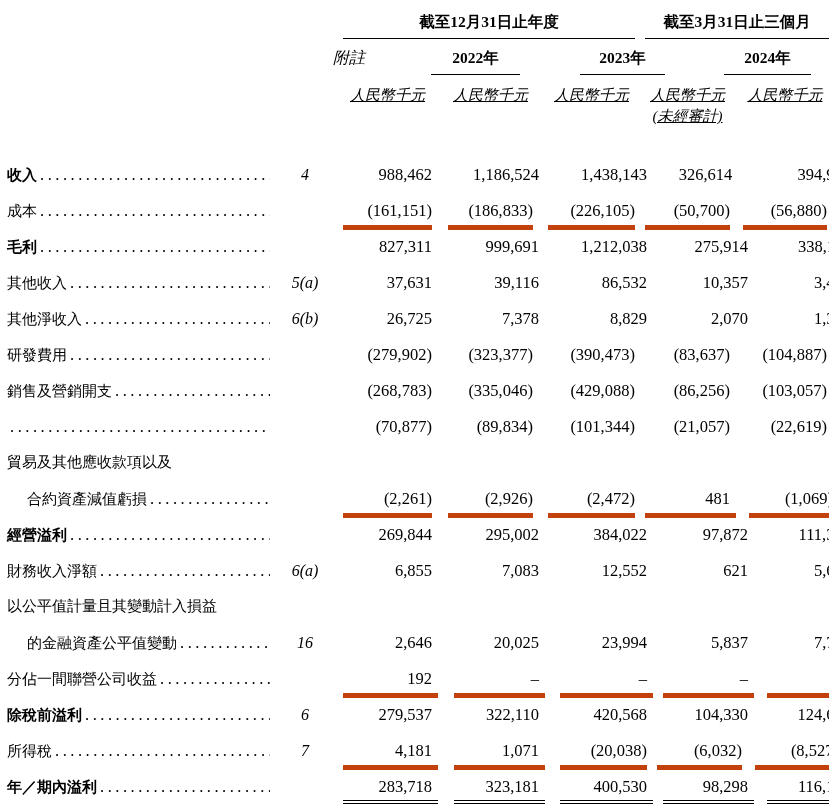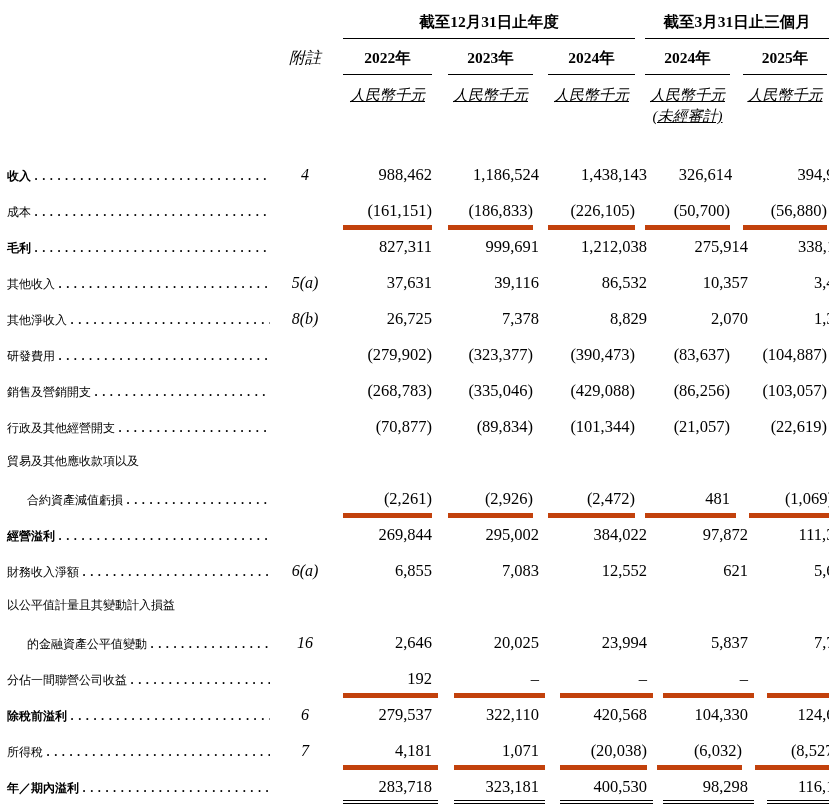--- a/index.html
+++ b/index.html
@@ -20,32 +20,32 @@
   .v4{width:85px;margin-left:10px;}
   .v5{width:84px;margin-left:13px;}
   
   .hdr-groups{display:flex;padding-top:12px;}
   .sp-groups{width:343px;flex:none;}
   .gap-g{width:10px;flex:none;}
   .group{font-weight:bold;font-size:15.5px;text-align:center;
          border-bottom:1.5px solid #000;padding-bottom:5px;white-space:nowrap;}
   .g1{width:292px;}
   .g2{width:184px;}
-  .hdr-years{display:flex;margin-top:9px;align-items:baseline;}
+  .hdr-years{display:flex;margin-top:9px;align-items:baseline;gap:44px;}
   .year{font-weight:bold;font-size:15.5px;text-align:center;
         border-bottom:1.5px solid #000;padding-bottom:5px;}
   .hdr-units{display:flex;margin-top:11px;text-decoration:underline;}
   .unit{text-align:center;font-style:italic;font-size:15px;line-height:19px;}
   .unaudited{margin-top:2px;}
   
   .tbody{margin-top:34px;}
   .r{display:flex;align-items:baseline;height:36px;box-sizing:border-box;padding-top:5px;}
   .c-label{width:280px;flex:none;display:flex;align-items:baseline;
            box-sizing:border-box;padding:0 10px 0 7px;overflow:hidden;}
-  .lbl{font-size:12px;white-space:nowrap;}
+  .lbl{font-size:15px;white-space:nowrap;}
   .r.bold .lbl{font-weight:bold;}
   .dots{flex:1;overflow:hidden;white-space:nowrap;font-size:16.5px;
         letter-spacing:3.5px;margin-left:3px;}
   .r.indent .c-label{padding-left:27px;}
   .r.nodots .dots{visibility:hidden;}
   .r.u  .c-v{border-bottom:5px solid #c2410c;padding-bottom:4px;}
   .r.uu .c-v{border-bottom:4px double #000;padding-bottom:3px;}
 </style>
 </head>
 <body>
@@ -134,21 +134,21 @@
       <div class="c-v v3" style="padding-right: 6px;">86,532</div>
       <div class="c-v v4" style="padding-right: 6px;">10,357</div>
       <div class="c-v v5" style="padding-right: 6px;">3,476</div>
     </div>
 
     <div class="r">
       <div class="c-label">
           <span class="lbl">其他淨收入</span>
           <span class="dots">......................................................................</span>
         </div>
-      <div class="c-note">8(b)</div>
+      <div class="c-note">6(b)</div>
       <div class="c-v v1" style="padding-right: 6px;">26,725</div>
       <div class="c-v v2" style="padding-right: 6px;">7,378</div>
       <div class="c-v v3" style="padding-right: 6px;">8,829</div>
       <div class="c-v v4" style="padding-right: 6px;">2,070</div>
       <div class="c-v v5" style="padding-right: 6px;">1,365</div>
     </div>
 
     <div class="r">
       <div class="c-label">
           <span class="lbl">研發費用</span>
@@ -170,21 +170,20 @@
       <div class="c-note"></div>
       <div class="c-v v1">(268,783)</div>
       <div class="c-v v2">(335,046)</div>
       <div class="c-v v3">(429,088)</div>
       <div class="c-v v4">(86,256)</div>
       <div class="c-v v5">(103,057)</div>
     </div>
 
     <div class="r">
       <div class="c-label">
-          <span class="lbl">行政及其他經營開支</span>
           <span class="dots">......................................................................</span>
         </div>
       <div class="c-note"></div>
       <div class="c-v v1">(70,877)</div>
       <div class="c-v v2">(89,834)</div>
       <div class="c-v v3">(101,344)</div>
       <div class="c-v v4">(21,057)</div>
       <div class="c-v v5">(22,619)</div>
     </div>
 

